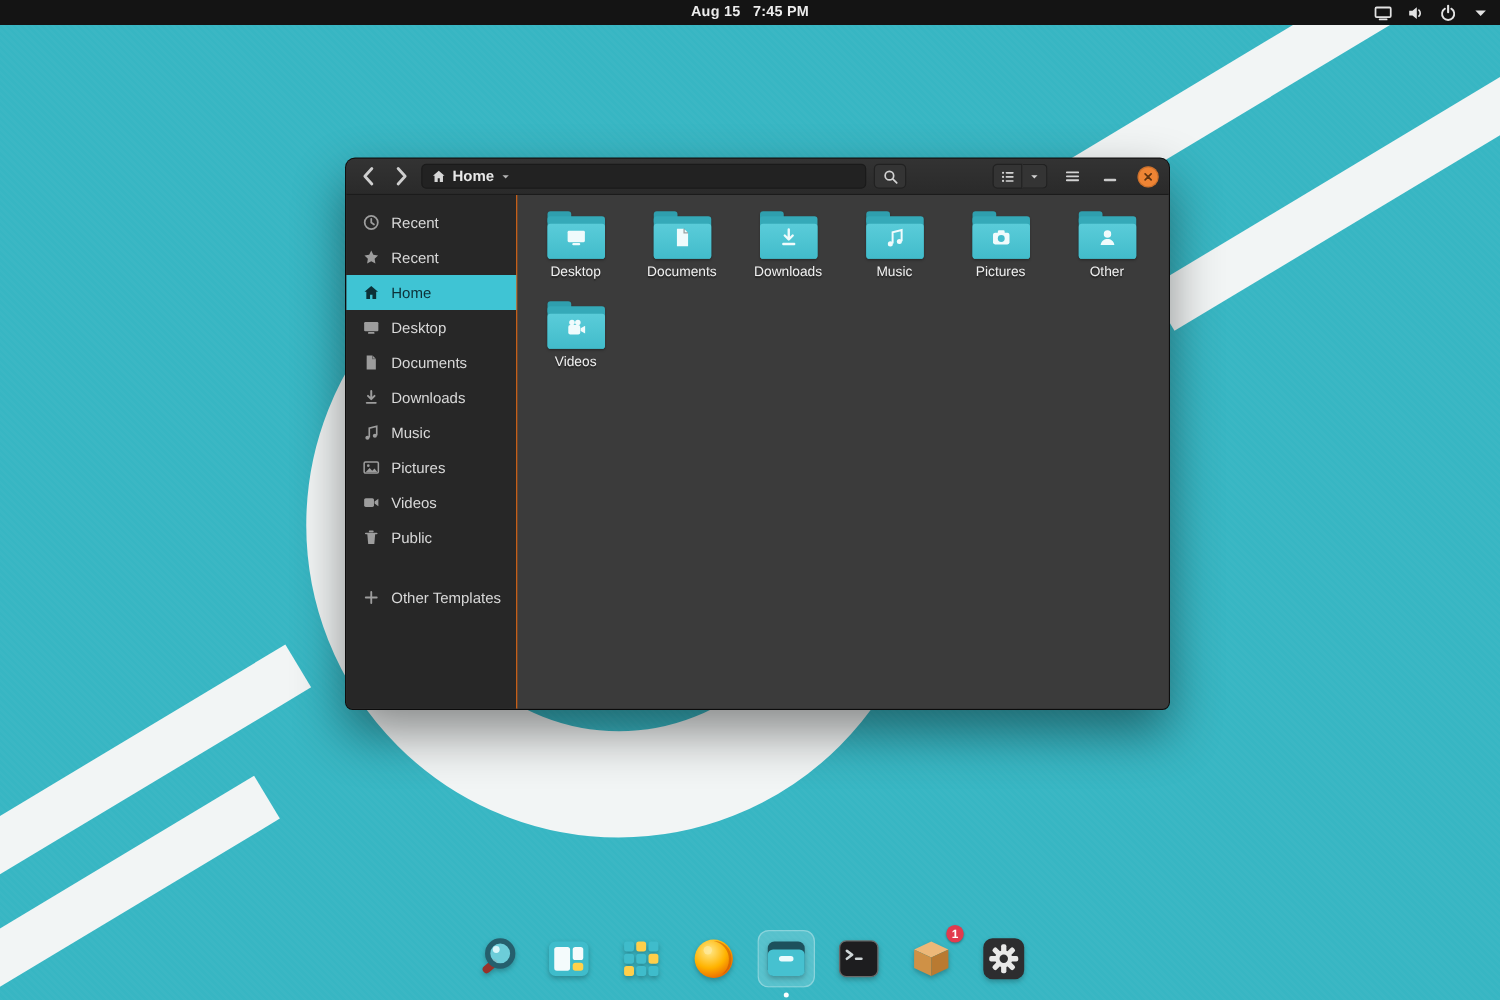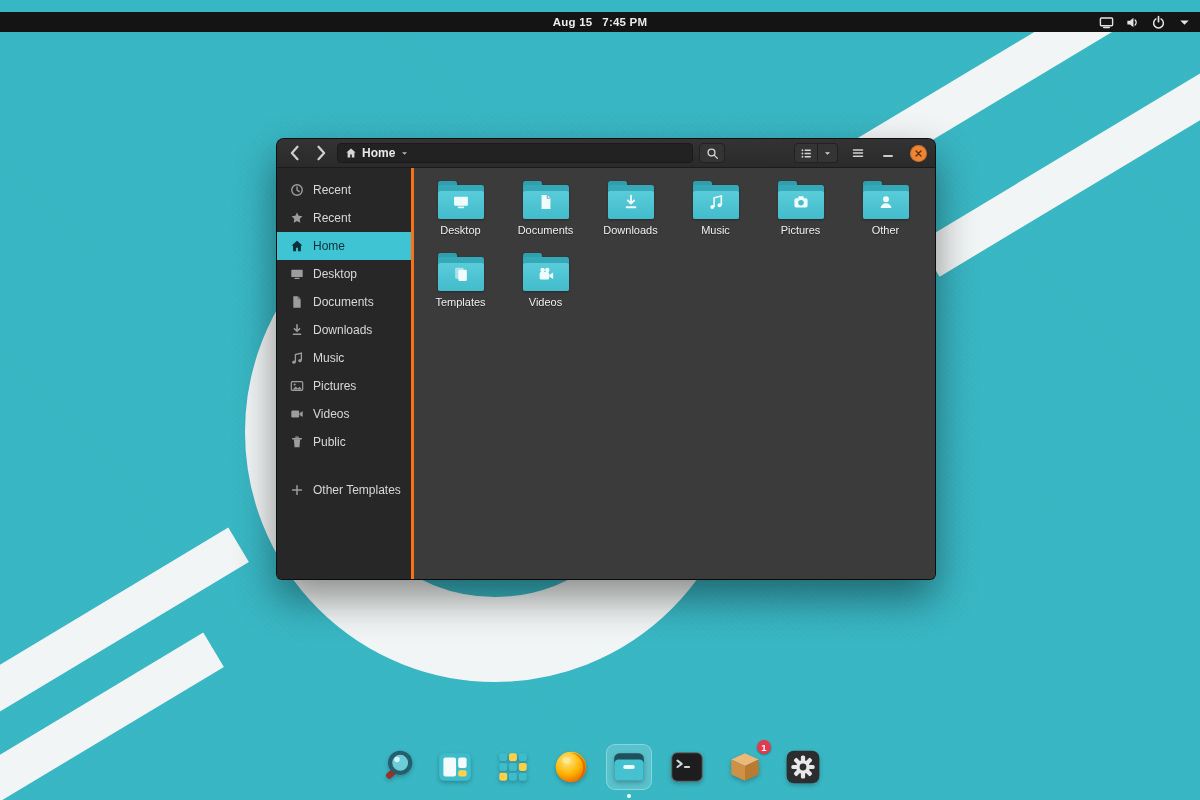--- a/index.html
+++ b/index.html
@@ -2,21 +2,21 @@
 <html><head>
 <meta charset="utf-8">
 <style>
   html,body{margin:0;padding:0;}
   body{
     width:1200px;height:800px;position:relative;overflow:hidden;
     font-family:"Liberation Sans", sans-serif;
     background:#37b6c3;
     -webkit-font-smoothing:antialiased;
   }
-  #screen{position:absolute;inset:0;margin-top:12px;}
+  #screen{position:absolute;inset:0;}
 
   
   .topbar{
     position:absolute;left:0;top:0;width:100%;height:20px;background:#141414;
     display:flex;align-items:center;z-index:60;color:#ececec;
   }
   .clock{
     position:absolute;left:50%;transform:translateX(-50%);
     font-size:11.5px;font-weight:bold;letter-spacing:.2px;display:flex;gap:10px;
     cursor:default;
@@ -76,21 +76,21 @@
     color:#d2d2d2;cursor:pointer;margin-left:4px;}
   .flat-btn .icon{width:14px;height:14px;}
   .dash{width:10px;height:2px;background:#cacaca;border-radius:1px;display:block;margin-top:6px;}
   .close-btn{all:unset;width:17px;height:17px;border-radius:50%;background:#ee8434;cursor:pointer;
     display:inline-flex;align-items:center;justify-content:center;margin-left:6px;
     box-shadow:inset 0 0 0 1px rgba(0,0,0,.15);}
   .close-btn .icon{width:11px;height:11px;}
 
   .win-body{flex:1;display:flex;min-height:0;}
   .sidebar{
-    width:137px;flex:0 0 137px;background:#272727;border-right:3px solid #f97316;
+    width:137px;flex:0 0 137px;background:#272727;border-right:1px solid #f97316;
     padding-top:8px;box-sizing:border-box;display:flex;flex-direction:column;
   }
   .side-item{
     height:28px;display:flex;align-items:center;gap:9px;padding:0 0 0 13px;
     color:#d8d8d8;font-size:12px;cursor:pointer;white-space:nowrap;
   }
   .side-item .icon{width:14px;height:14px;color:#9d9d9d;flex:0 0 14px;}
   .side-item.selected{background:#3fc4d4;color:#0d3138;}
   .side-item.selected .icon{color:#0d3138;}
   .side-item.other{margin-top:20px;}
@@ -449,34 +449,20 @@
               </div>
               <div class="flabel">Other</div>
             </div>
             <div class="file">
               <div class="folder">
                 <div class="ftab"></div>
                 <div class="fback"></div>
                 <div class="ffront"></div>
                 <span class="icon emblem">
                   <svg viewBox="0 0 16 16">
-                    <rect x="2.5" y="2" width="8" height="10.5" rx="1" fill="currentColor" opacity=".55"></rect>
-                    <rect x="5.5" y="4" width="8" height="10.5" rx="1" fill="currentColor"></rect>
-                  </svg>
-                </span>
-              </div>
-              <div class="flabel">Templates</div>
-            </div>
-            <div class="file">
-              <div class="folder">
-                <div class="ftab"></div>
-                <div class="fback"></div>
-                <div class="ffront"></div>
-                <span class="icon emblem">
-                  <svg viewBox="0 0 16 16">
                     <circle cx="4.8" cy="4.2" r="2.1" fill="currentColor"></circle>
                     <circle cx="9.2" cy="4.2" r="2.1" fill="currentColor"></circle>
                     <rect x="2" y="6.2" width="9" height="7" rx="1.5" fill="currentColor"></rect>
                     <path d="M11.3 8.6l3.4-2v6l-3.4-2z" fill="currentColor"></path>
                   </svg>
                 </span>
               </div>
               <div class="flabel">Videos</div>
             </div>
           </div>

